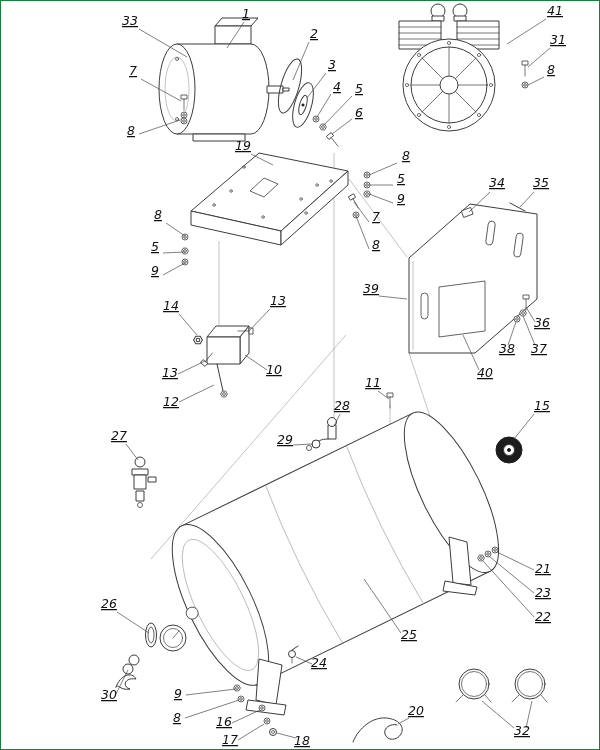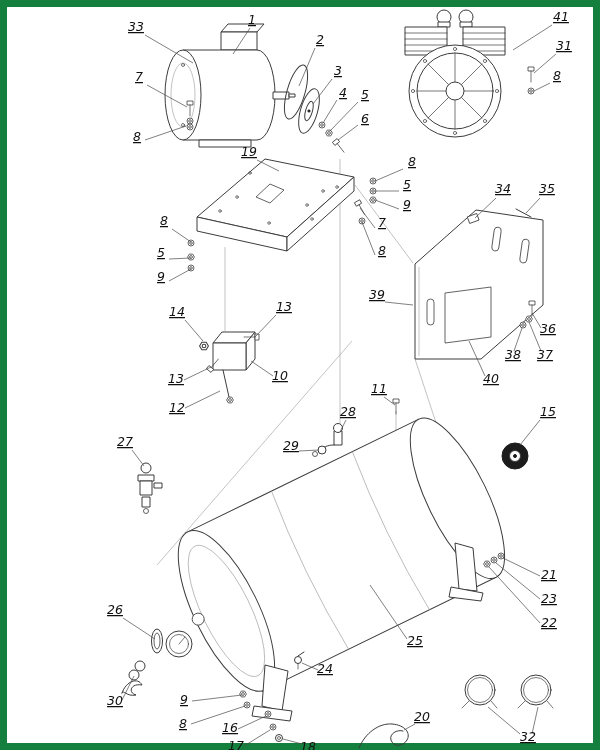--- a/index.html
+++ b/index.html
@@ -1,21 +1,21 @@
 <!DOCTYPE html>
 <html style="--line: #3c3c3c; --construction: #9a9a9a; --leader: #4a4a4a; --label: #101010; --background: #ffffff; --tire: #1c1c1c;"><head>
 <meta charset="utf-8">
 <style>
   :root{
     --line:#3c3c3c; --construction:#9a9a9a; --leader:#4a4a4a;
     --label:#101010; --background:#ffffff; --tire:#1c1c1c;
   }
   html,body{margin:0;padding:0;background:#fff;}
   .stage{width:600px;height:750px;background:var(--background);
-         border:7px solid #15803d;box-sizing:border-box;}
+         border:1px solid #15803d;box-sizing:border-box;}
   svg{display:block;}
   .ln{fill:none;stroke:var(--line);stroke-width:1;stroke-linecap:round;stroke-linejoin:round;}
   .ln2{fill:none;stroke:var(--line);stroke-width:.7;stroke-linecap:round;}
   .fw{fill:#fff;stroke:var(--line);stroke-width:1;stroke-linejoin:round;}
   .fw8{fill:#fff;stroke:var(--line);stroke-width:.8;stroke-linejoin:round;}
   .thin{fill:none;stroke:var(--construction);stroke-width:.6;}
   .dark{fill:var(--tire);stroke:var(--tire);}
   .leader{fill:none;stroke:var(--leader);stroke-width:.7;}
   .part-label{font-family:"DejaVu Sans","Liberation Sans",sans-serif;
               font-style:italic;font-size:12.5px;fill:var(--label);

